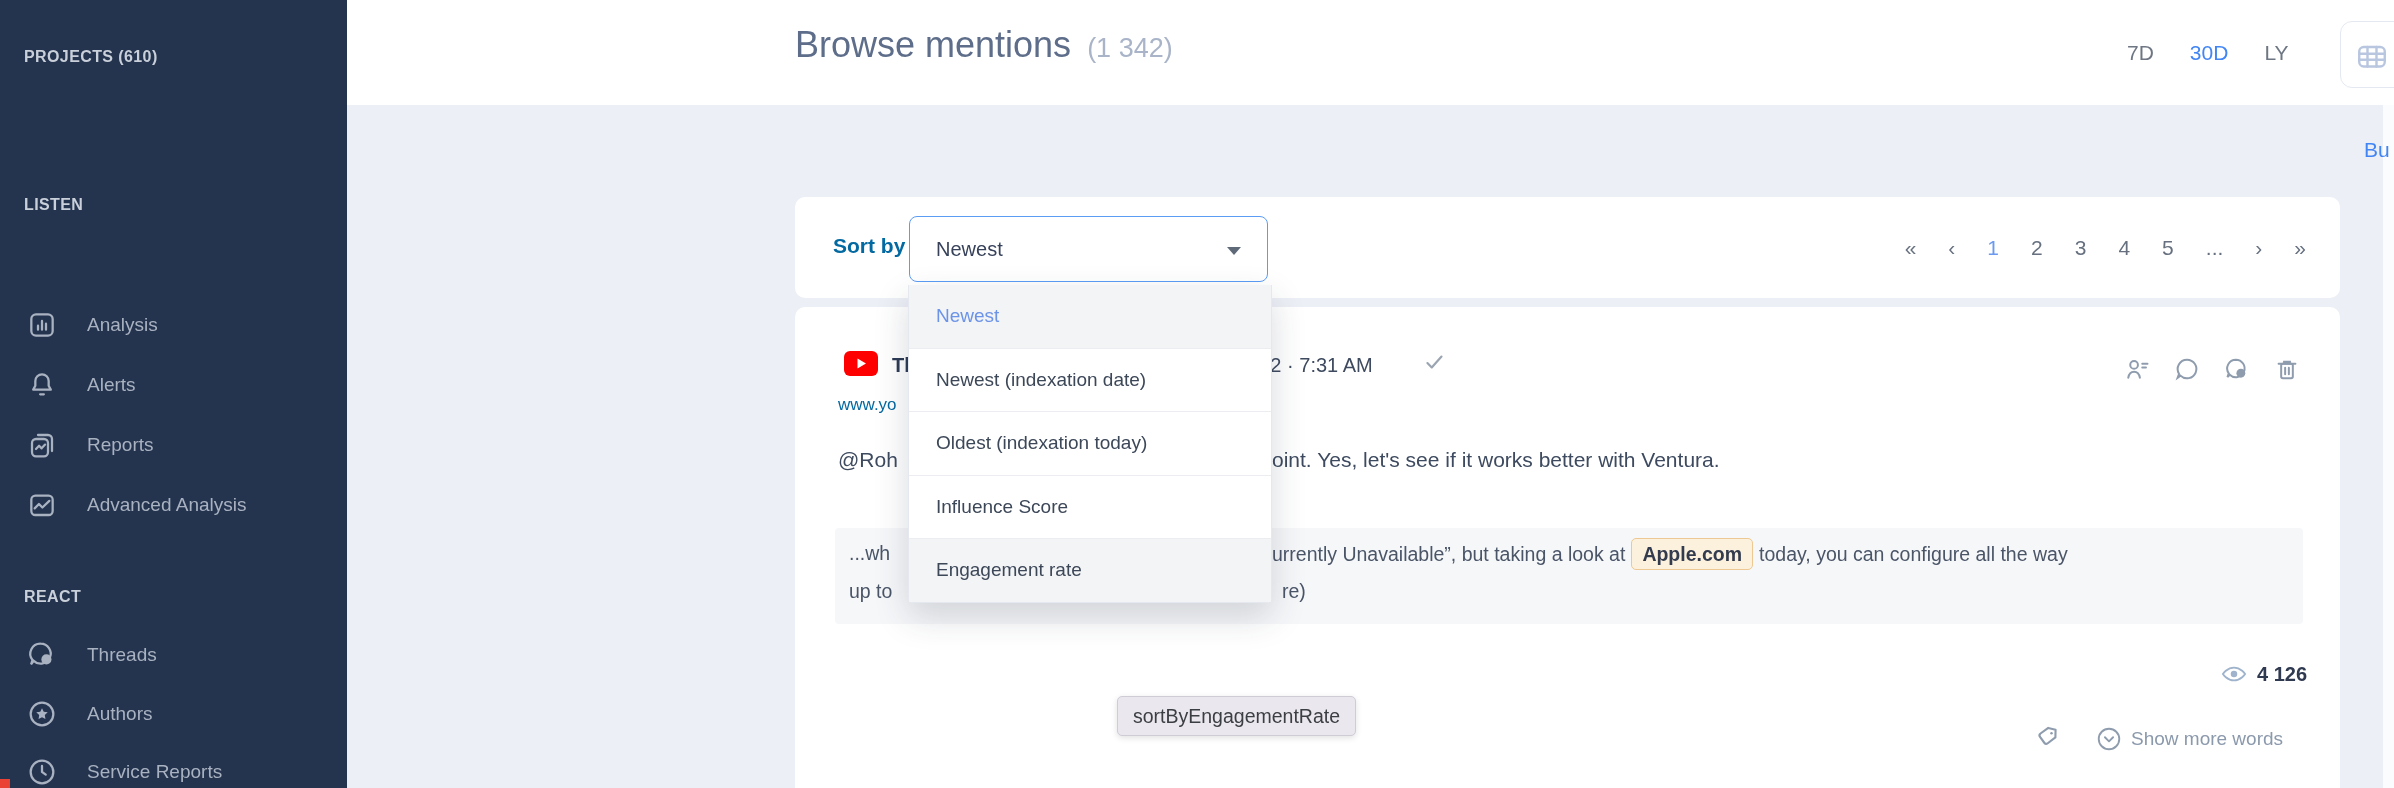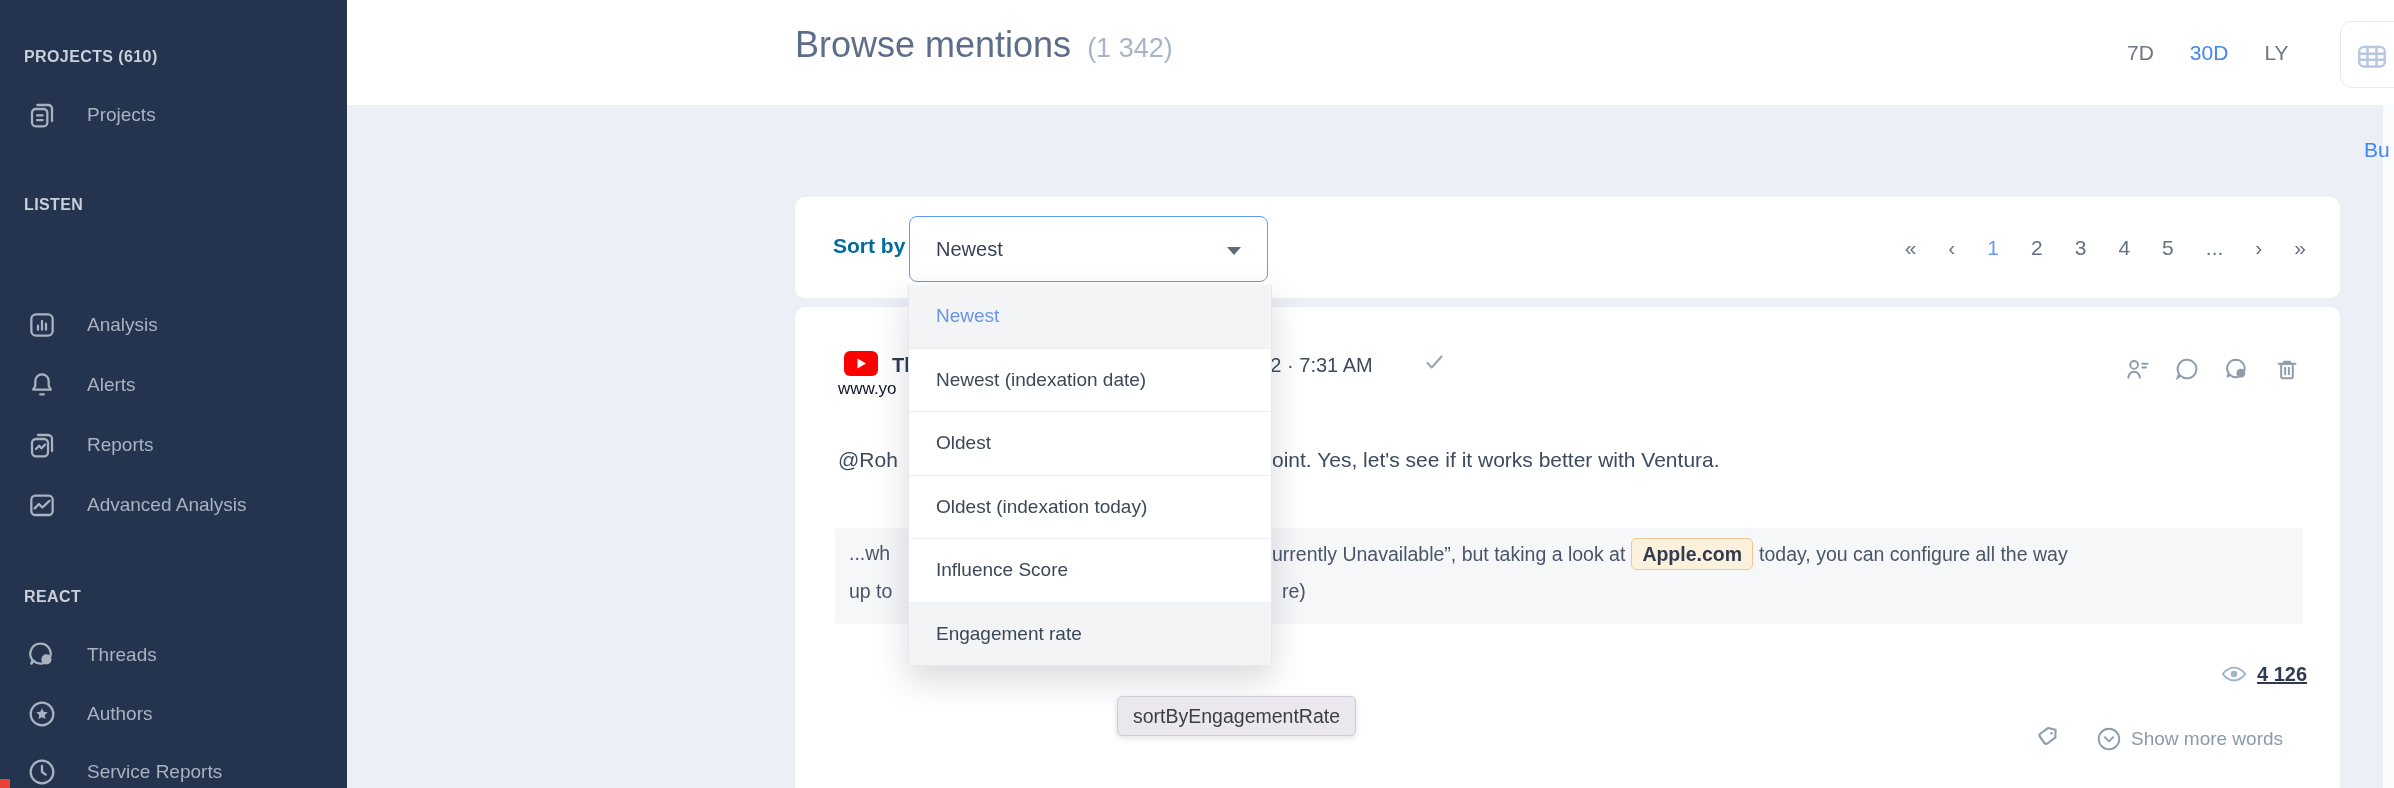--- a/index.html
+++ b/index.html
@@ -34,26 +34,26 @@
   .select-box .val{margin-left:26px;font-size:20px;color:#37425a;}
   .select-caret{position:absolute;right:26px;top:30px;width:0;height:0;border-left:7px solid transparent;border-right:7px solid transparent;border-top:8px solid #5f6a79;}
   .pagination{position:absolute;right:34px;top:0;height:101px;display:flex;align-items:center;gap:32px;font-size:21px;color:#66707f;}
   .pagination span{cursor:pointer;}
   .pagination .cur{color:#6b9af0;}
 
   
   .mention-card{position:absolute;left:795px;top:307px;width:1545px;height:500px;background:#fff;border-radius:10px;}
   .src-frag{position:absolute;left:97px;top:47px;font-size:20px;font-weight:700;color:#2c3a55;}
   .date-frag{position:absolute;left:442px;top:47px;font-size:20px;color:#3e4a5f;}
-  .url-frag{position:absolute;left:43px;top:72px;font-size:17px;color:#0f172a;}
+  .url-frag{position:absolute;left:43px;top:88px;font-size:17px;color:#0369a1;}
   .m-text{position:absolute;top:141px;font-size:21px;color:#3d4a5f;}
   .quote{position:absolute;left:40px;top:221px;width:1468px;height:96px;background:#f6f7f9;border-radius:4px;}
   .q-line{position:absolute;font-size:19.5px;color:#4a5568;line-height:30px;white-space:nowrap;}
   .chip{display:inline-block;background:#fcf1dd;border:1.5px solid #eec892;border-radius:5px;padding:0 10px;font-weight:700;color:#333c4e;margin:0 6px;}
-  .views-val{position:absolute;left:1462px;top:356px;font-size:20px;font-weight:700;color:#2f3950;text-decoration:underline;}
+  .views-val{position:absolute;left:1462px;top:356px;font-size:20px;font-weight:700;color:#2f3950;}
   .show-more{position:absolute;left:1336px;top:421px;font-size:19px;color:#8b99ac;cursor:pointer;}
 
   
   .dropdown{position:absolute;left:908px;top:285px;width:362px;background:#fff;z-index:10;
             border:1px solid #e5e8ee;border-top:none;border-radius:0 0 5px 5px;
             box-shadow:0 14px 34px rgba(40,50,70,.18);}
   .dd-opt{height:62.5px;display:flex;align-items:center;padding-left:27px;font-size:19px;color:#3c4758;
           border-bottom:1px solid #ecedf1;cursor:pointer;background:#fff;}
   .dd-opt:last-child{border-bottom:none;}
   .dd-opt.selected{background:#f3f4f6;color:#6b93e8;}
@@ -68,30 +68,20 @@
   svg{display:block;}
 </style>
 </head>
 <body>
 
 <div class="page">
 
   <div class="sidebar">
     <div class="nav-head" style="top:48px">PROJECTS (610)</div>
 
-    <div class="nav-item" style="top:85px">
-      <span class="ico">
-        <svg width="32" height="32" viewBox="0 0 24 24" fill="none" stroke="#a9b2c1" stroke-width="1.7" stroke-linecap="round">
-          <rect x="4.5" y="7.5" width="11.5" height="13" rx="2.8"></rect>
-          <path d="M8.5 4.5h8.2a2.8 2.8 0 0 1 2.8 2.8v9.2"></path>
-          <path d="M8.3 12.3h4.2M8.3 15.8h4.2"></path>
-        </svg>
-      </span>
-      <span class="lbl">Projects</span>
-    </div>
 
     <div class="nav-head" style="top:196px">LISTEN</div>
 
 
     <div class="nav-item" style="top:295px">
       <span class="ico">
         <svg width="32" height="32" viewBox="0 0 24 24" fill="none" stroke="#a9b2c1" stroke-width="1.7" stroke-linecap="round">
           <rect x="4" y="4" width="16" height="16" rx="3.5"></rect>
           <path d="M9 15.5v-3M12 15.5v-6.5M15 15.5v-4.5"></path>
         </svg>
@@ -278,21 +268,20 @@
         <circle cx="12" cy="12" r="8.8"></circle>
         <path d="M8.5 10.5l3.5 3.5 3.5-3.5"></path>
       </svg>
     </span>
     <span class="show-more">Show more words</span>
   </div>
 
   <div class="dropdown">
     <div class="dd-opt selected">Newest</div>
     <div class="dd-opt">Newest (indexation date)</div>
-    <div class="dd-opt">Oldest</div>
     <div class="dd-opt">Oldest (indexation today)</div>
     <div class="dd-opt">Influence Score</div>
     <div class="dd-opt hovered">Engagement rate</div>
   </div>
 
   <div class="tooltip">sortByEngagementRate</div>
 
   <div class="red-sliver"></div>
 </div>
 

